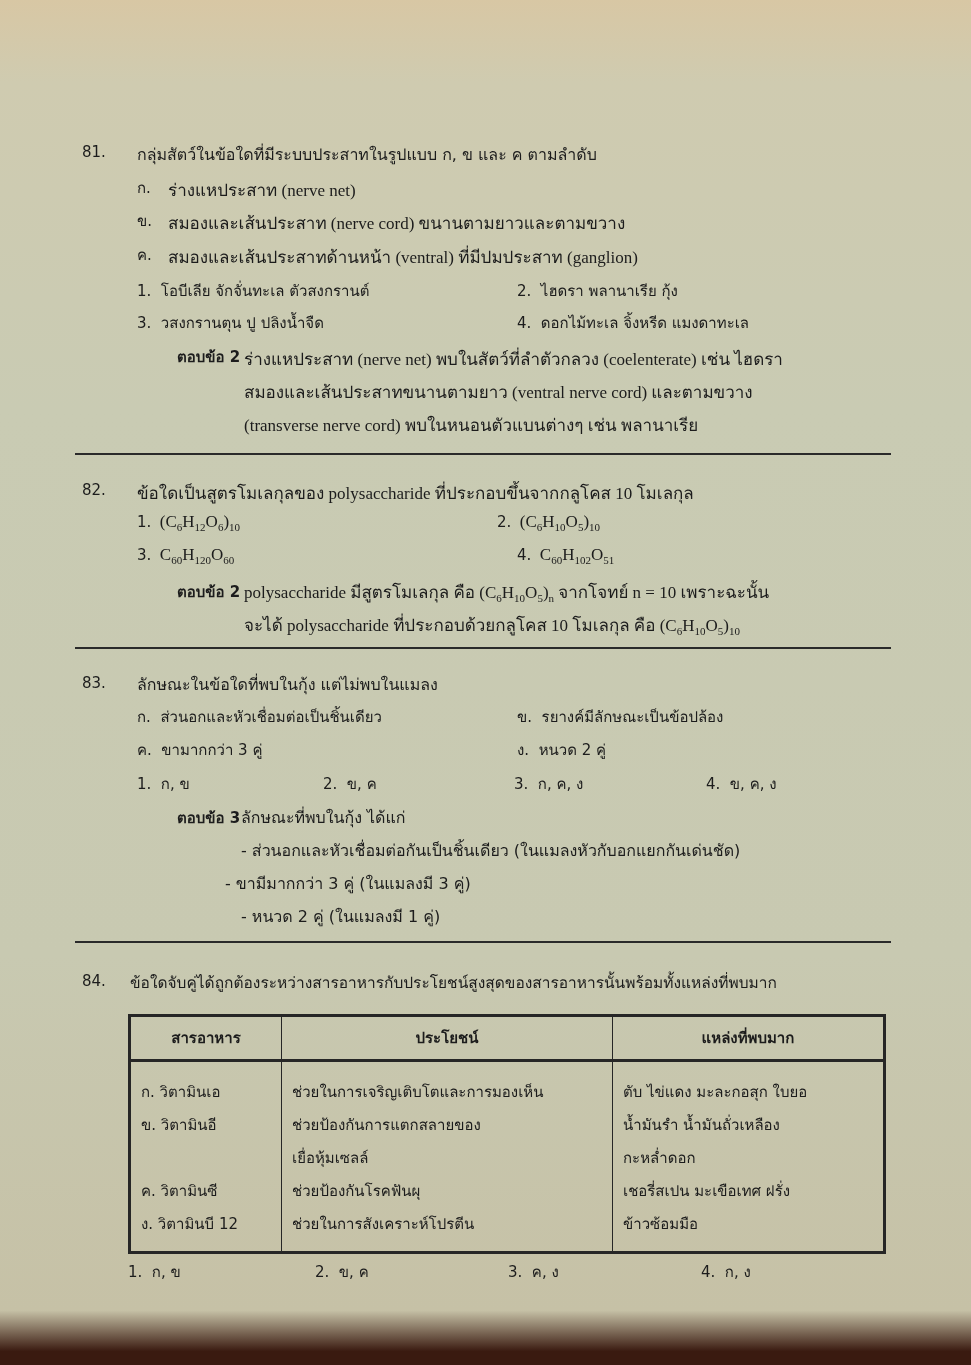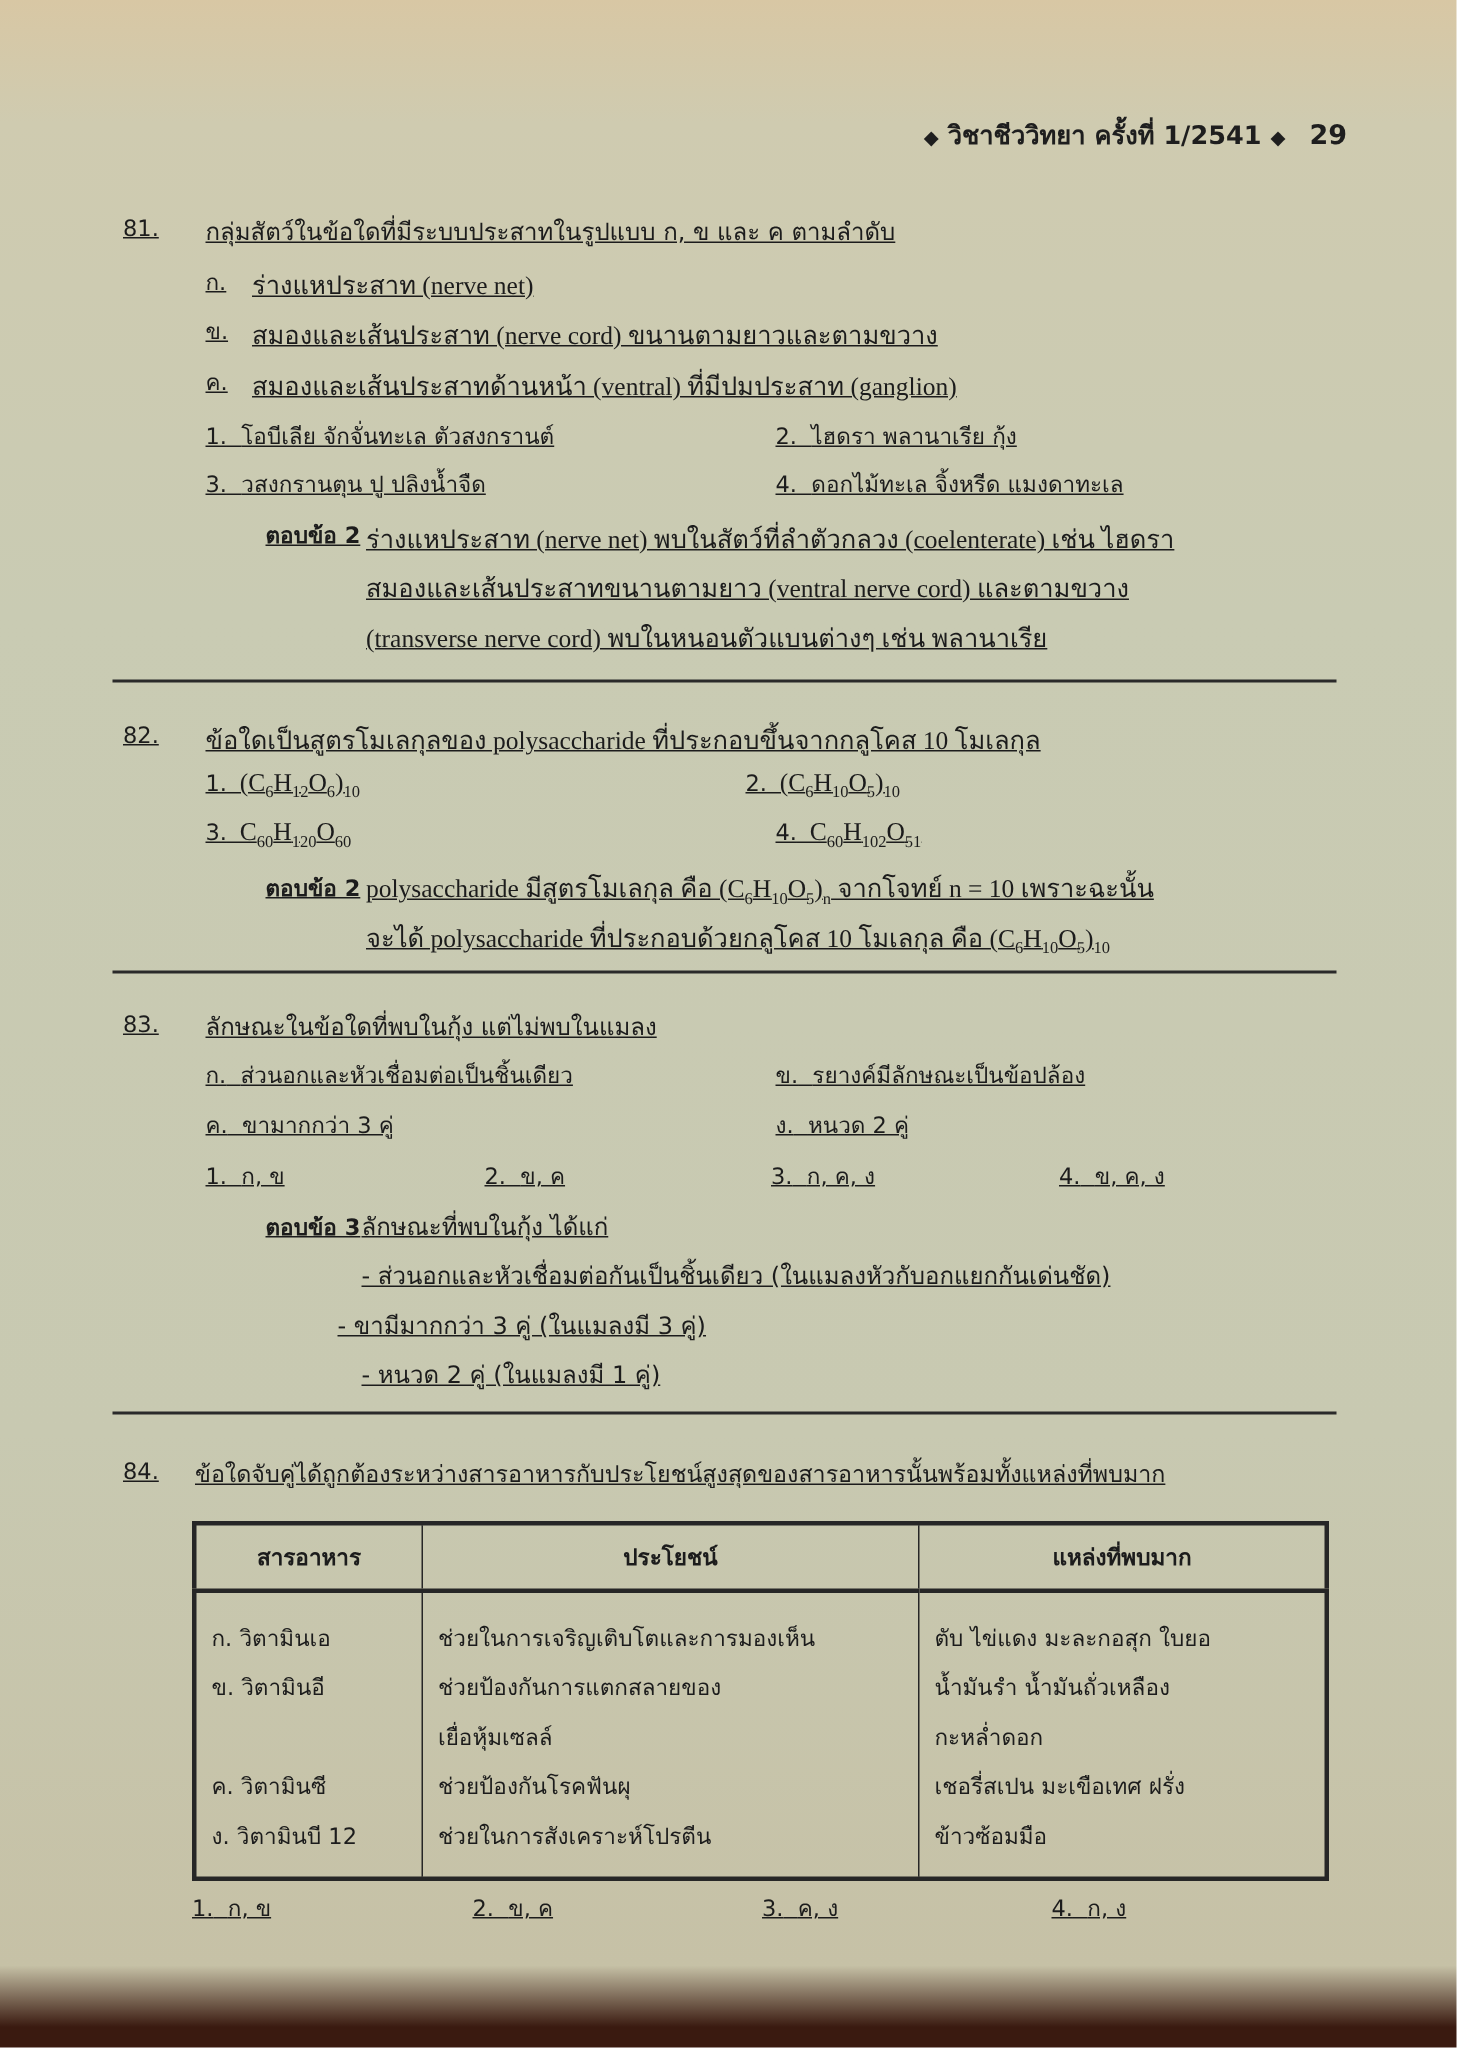--- a/index.html
+++ b/index.html
@@ -10,21 +10,21 @@
     color: #1c1c1c;
   }
   .page { position: absolute; left: 0; top: 0; width: 971px; height: 1365px; }
   .thai { font-family: "DejaVu Sans", sans-serif; }
   .header {
     position: absolute; right: 73px; top: 76px;
     font-family: "DejaVu Sans", sans-serif; font-weight: bold; font-size: 17px; color: #1e1e1e;
   }
   .header .diamond { font-size: 13px; margin: 0 6px; }
   .header .pno { margin-left: 10px; font-size: 18px; }
-  .line { position: absolute; white-space: nowrap; font-size: 17px; text-decoration: underline; }
+  .line { position: absolute; white-space: nowrap; font-size: 17px; }
   .num { position: absolute; left: 0; font-family: "DejaVu Sans", sans-serif; font-size: 15px; }
   .rule { position: absolute; left: 75px; width: 816px; height: 2px; background: #2a2a2a; }
   .ans-label { font-family: "DejaVu Sans", sans-serif; font-weight: bold; font-size: 15px; margin-left: 44px; }
   sub { font-size: 11px; }
   table.nutri {
     position: absolute; left: 128px; top: 1014px; width: 758px;
     border-collapse: collapse; border: 3px solid #262626;
     font-family: "DejaVu Sans", sans-serif; font-size: 15px;
   }
   table.nutri th {
@@ -37,23 +37,20 @@
   }
   table.nutri td div { white-space: nowrap; }
   .c1 { width: 130px; }
   .c2 { width: 310px; }
 </style>
 </head>
 <body>
 
 <div class="page">
 
-  <div class="header">
-    <span class="diamond">◆</span><span>วิชาชีววิทยา ครั้งที่ 1/2541</span><span class="diamond">◆</span><span class="pno">29</span>
-  </div>
 
   <div>
     <div class="line" style="left:82px; top:142px;"><span class="num" style="position:static;">81.</span></div>
     <div class="line thai" style="left:137px; top:142px; font-size:16px;">กลุ่มสัตว์ในข้อใดที่มีระบบประสาทในรูปแบบ ก, ข และ ค ตามลำดับ</div>
 
     <div class="line" style="left:137px; top:176px;"><span class="thai" style="font-size:15px;">ก.</span></div>
     <div class="line" style="left:168px; top:176px;">ร่างแหประสาท (nerve net)</div>
     <div class="line" style="left:137px; top:209px;"><span class="thai" style="font-size:15px;">ข.</span></div>
     <div class="line" style="left:168px; top:209px;">สมองและเส้นประสาท (nerve cord) ขนานตามยาวและตามขวาง</div>
     <div class="line" style="left:137px; top:243px;"><span class="thai" style="font-size:15px;">ค.</span></div>

